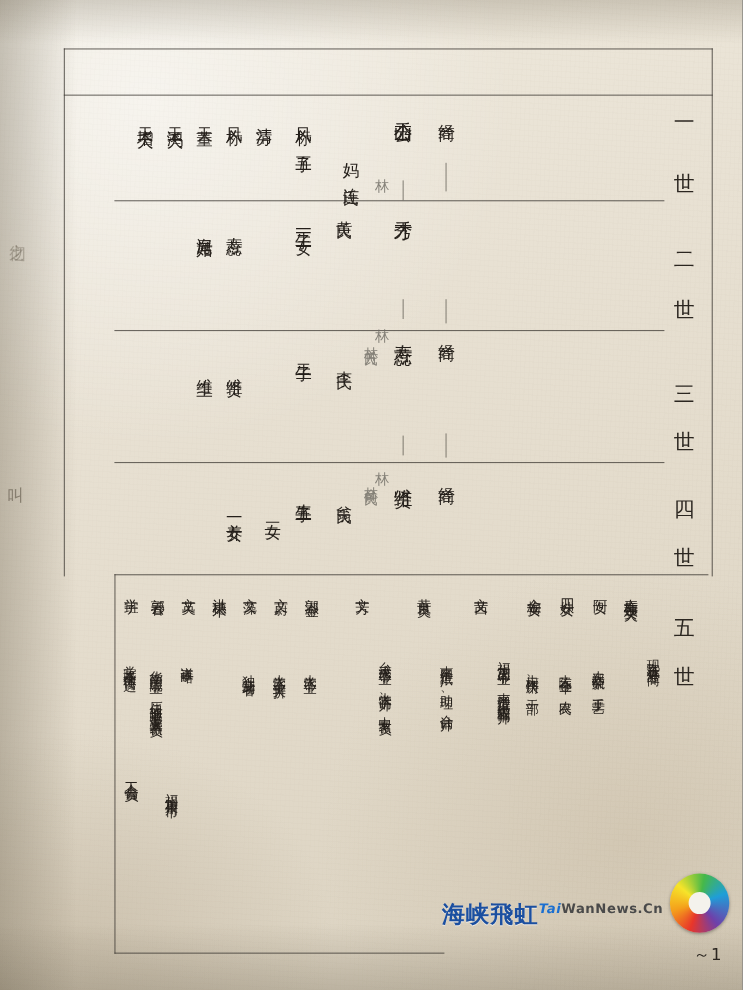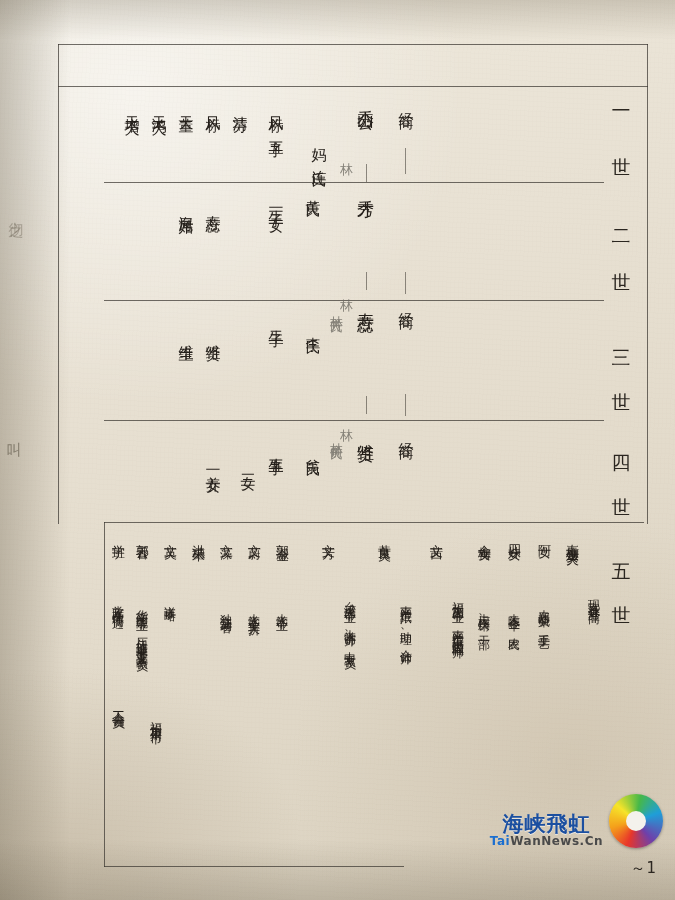--- a/index.html
+++ b/index.html
@@ -112,38 +112,38 @@
   #watermark {
     position: absolute;
     right: 12px;
     bottom: 52px;
     display: flex;
     align-items: center;
     gap: 6px;
   }
   #wm-text-block {
     display: flex;
-    flex-direction: column;
-    align-items: center;
+    flex-direction: row;
+    align-items: flex-start;
     line-height: 1.05;
     margin-top: 20px;
   }
   #wm-cn {
     font-size: 21px;
     font-weight: 700;
     color: #1b4fa0;
     letter-spacing: 1px;
     text-shadow: 0 1px 0 rgba(255,255,255,.6);
   }
   #wm-en {
     font-size: 12px;
     font-weight: 700;
     letter-spacing: .5px;
   }
-  #wm-en .blue { color: #1b6fd0; }
+  #wm-en .blue { color: #1b6fd0; font-style: italic; }
   #wm-en .grey { color: #4a4a4a; }
   #wm-logo {
     width: 54px; height: 54px;
     border-radius: 50%;
     background:
       conic-gradient(from 200deg,
         #e8362a 0deg, #f4a01b 55deg, #f6e42a 110deg,
         #46b849 170deg, #1f9ed8 230deg, #6e40aa 300deg, #e8362a 360deg);
     position: relative;
     box-shadow: 0 1px 3px rgba(0,0,0,.35);

